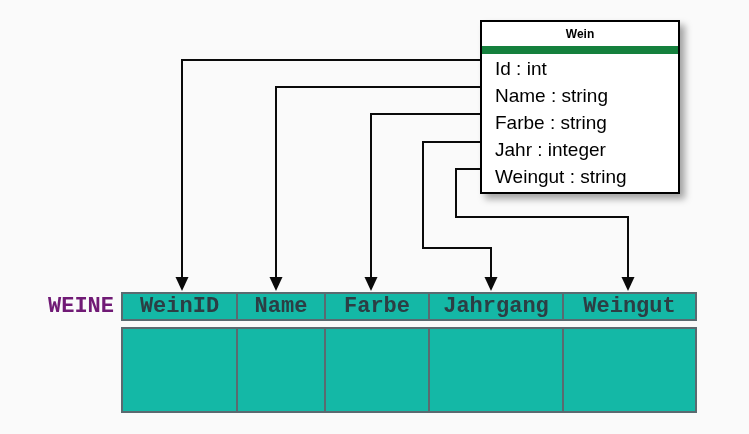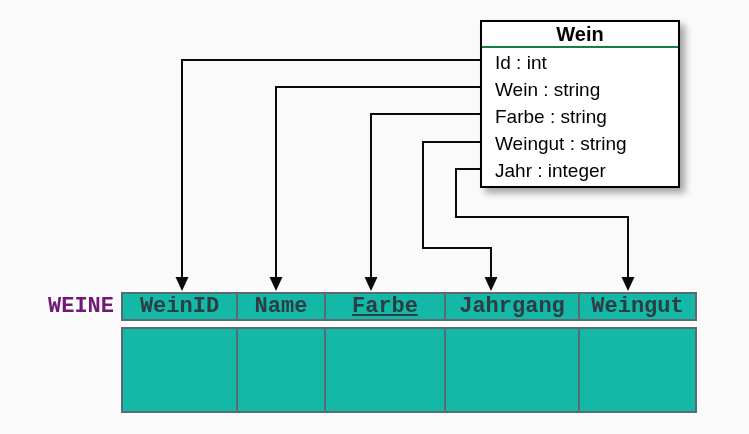--- a/index.html
+++ b/index.html
@@ -39,24 +39,24 @@
     width: 200px;
     box-sizing: border-box;
     background: #ffffff;
     border: 2px solid #000000;
     box-shadow: 5px 5px 7px rgba(0,0,0,0.35);
   }
   .class-title {
     height: 24px;
     line-height: 24px;
     text-align: center;
-    font-size: 20px;
+    font-size: 12px;
     font-weight: bold;
     color: #000000;
-    border-bottom: 2px solid #15803d;
+    border-bottom: 8px solid #15803d;
   }
   .class-attrs {
     padding: 1px 0 2px 0;
   }
   .attr {
     height: 27px;
     line-height: 27px;
     padding-left: 13px;
     font-size: 19px;
     color: #000000;
@@ -95,21 +95,21 @@
     justify-content: center;
     font-family: "Liberation Mono", monospace;
     font-weight: bold;
     font-size: 22px;
     color: #2c3e44;
     overflow: hidden;
     white-space: nowrap;
   }
   .c0 { width: 115px; }
   .c1 { width: 88px; }
-  .c2 { width: 120px; text-decoration: underline; }
+  .c2 { width: 104px; }
   .c3 { width: 134px; }
   .c4 { flex: 1; border-right: none; }
 </style>
 </head>
 <body>
 
 <div class="canvas">
 
   <svg class="wires" viewBox="0 0 749 434" xmlns="http://www.w3.org/2000/svg">
     <g>
@@ -131,24 +131,24 @@
     <g>
       <path d="M 480 169 H 456 V 217 H 628 V 277"></path>
       <polygon points="621.5,277 634.5,277 628,291"></polygon>
     </g>
   </svg>
 
   <div class="class-box">
     <div class="class-title">Wein</div>
     <div class="class-attrs">
       <div class="attr">Id : int</div>
-      <div class="attr">Wein : string</div>
+      <div class="attr">Name : string</div>
       <div class="attr">Farbe : string</div>
+      <div class="attr">Jahr : integer</div>
       <div class="attr">Weingut : string</div>
-      <div class="attr">Jahr : integer</div>
     </div>
   </div>
 
   <div class="table-label">WEINE</div>
 
   <div class="db-row db-header">
     <div class="cell c0">WeinID</div>
     <div class="cell c1">Name</div>
     <div class="cell c2">Farbe</div>
     <div class="cell c3">Jahrgang</div>

